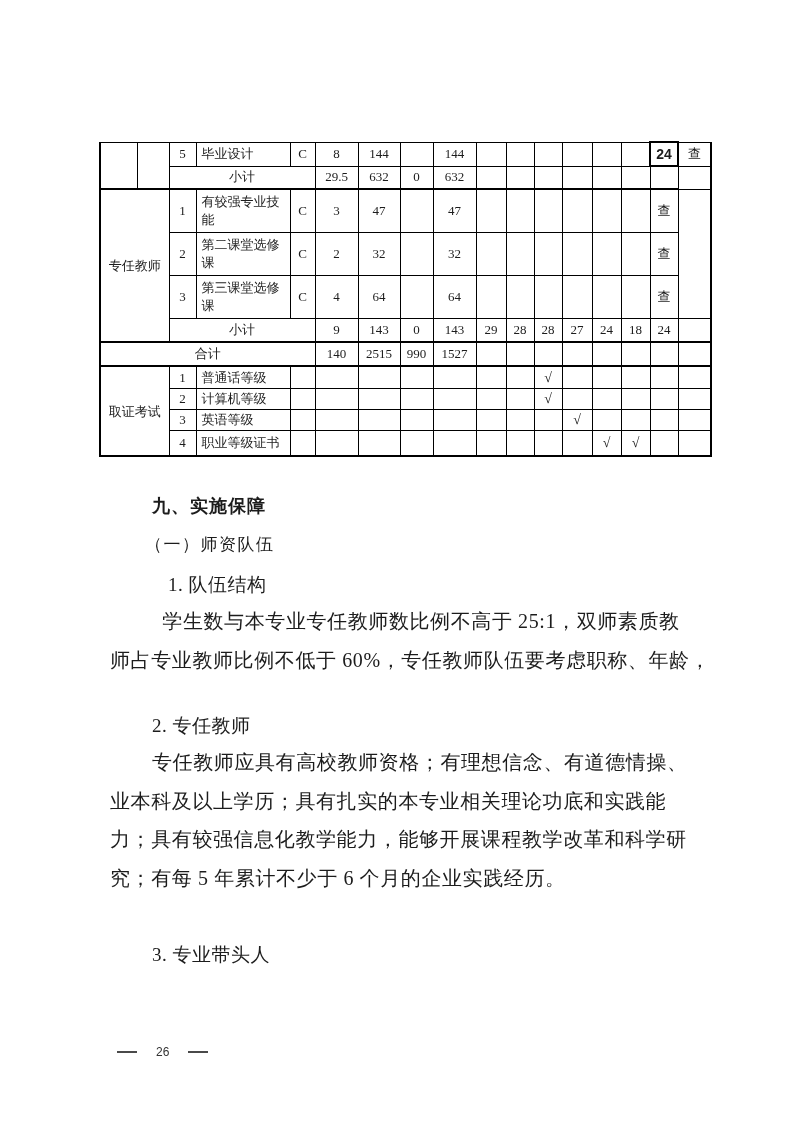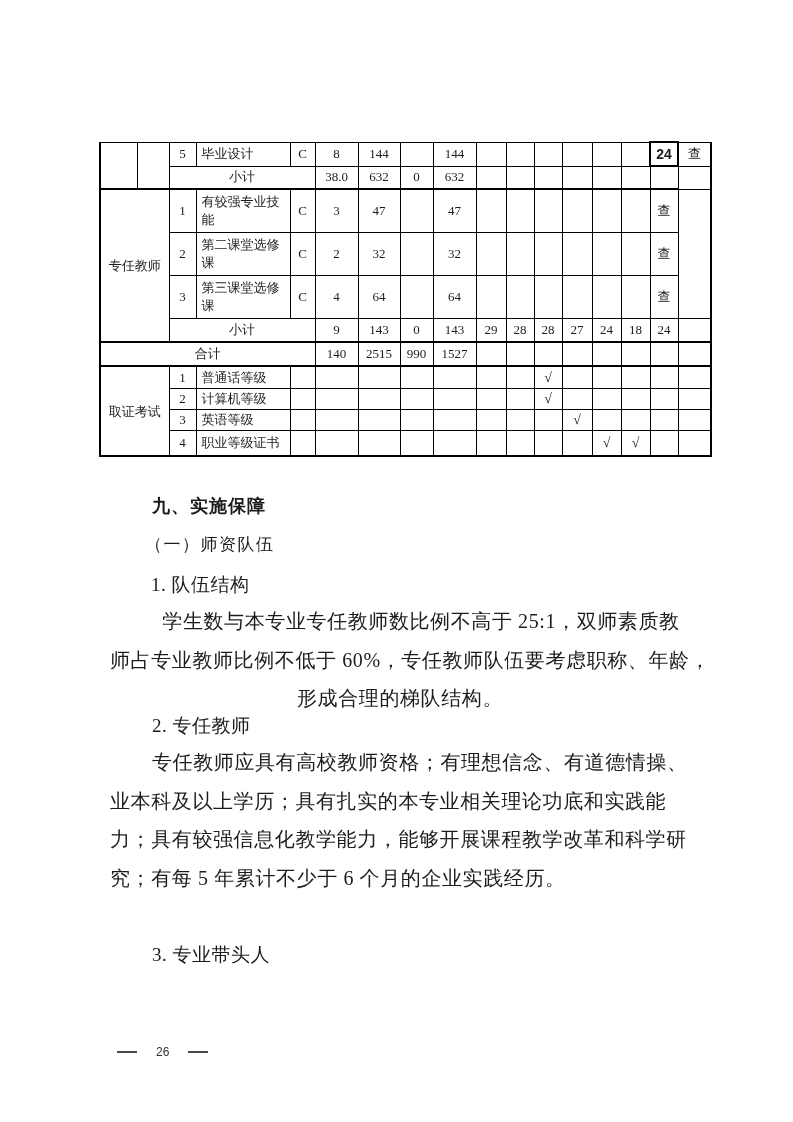--- a/index.html
+++ b/index.html
@@ -41,21 +41,21 @@
   tr.sec-top td{border-top-width:2px;}
   
   .abs{position:absolute;white-space:nowrap;}
   .h1{
     left:152px;top:494px;
     font-family:"Liberation Sans","DejaVu Sans",sans-serif;
     font-weight:700;font-size:18px;letter-spacing:1px;
   }
   .h2{left:145px;top:533px;font-size:17px;letter-spacing:1.5px;}
   .item{font-size:19px;letter-spacing:0.5px;}
-  .item1{left:151px;top:572px;}
+  .item1{left:168px;top:572px;}
   .item2{left:152px;top:713px;}
   .item3{left:152px;top:942px;}
   .para{
     position:absolute;left:110px;width:580px;
     font-size:20px;line-height:38.5px;letter-spacing:0.6px;
   }
   .para1{top:602px;text-align:center;}
   .para2{top:743px;}
   .para .ln{white-space:nowrap;}
   .para .ln.first{text-indent:42px;}
@@ -110,21 +110,21 @@
           <td></td>
           <td></td>
           <td></td>
           <td></td>
           <td></td>
           <td class="hl">24</td>
           <td>查</td>
         </tr>
         <tr class="h21">
           <td colspan="3">小计</td>
-          <td>38.0</td>
+          <td>29.5</td>
           <td>632</td>
           <td>0</td>
           <td>632</td>
           <td></td>
           <td></td>
           <td></td>
           <td></td>
           <td></td>
           <td></td>
           <td></td>
@@ -282,21 +282,20 @@
   </table>
 
   <div class="abs h1">九、实施保障</div>
   <div class="abs h2">（一）师资队伍</div>
 
   <div class="abs item item1">1. 队伍结构</div>
 
   <div class="para para1">
     <div class="ln first">学生数与本专业专任教师数比例不高于 25:1，双师素质教</div>
     <div class="ln">师占专业教师比例不低于 60%，专任教师队伍要考虑职称、年龄，</div>
-    <div class="ln">形成合理的梯队结构。</div>
   </div>
 
   <div class="abs item item2">2. 专任教师</div>
 
   <div class="para para2">
     <div class="ln first">专任教师应具有高校教师资格；有理想信念、有道德情操、</div>
     <div class="ln">业本科及以上学历；具有扎实的本专业相关理论功底和实践能</div>
     <div class="ln">力；具有较强信息化教学能力，能够开展课程教学改革和科学研</div>
     <div class="ln">究；有每 5 年累计不少于 6 个月的企业实践经历。</div>
   </div>

